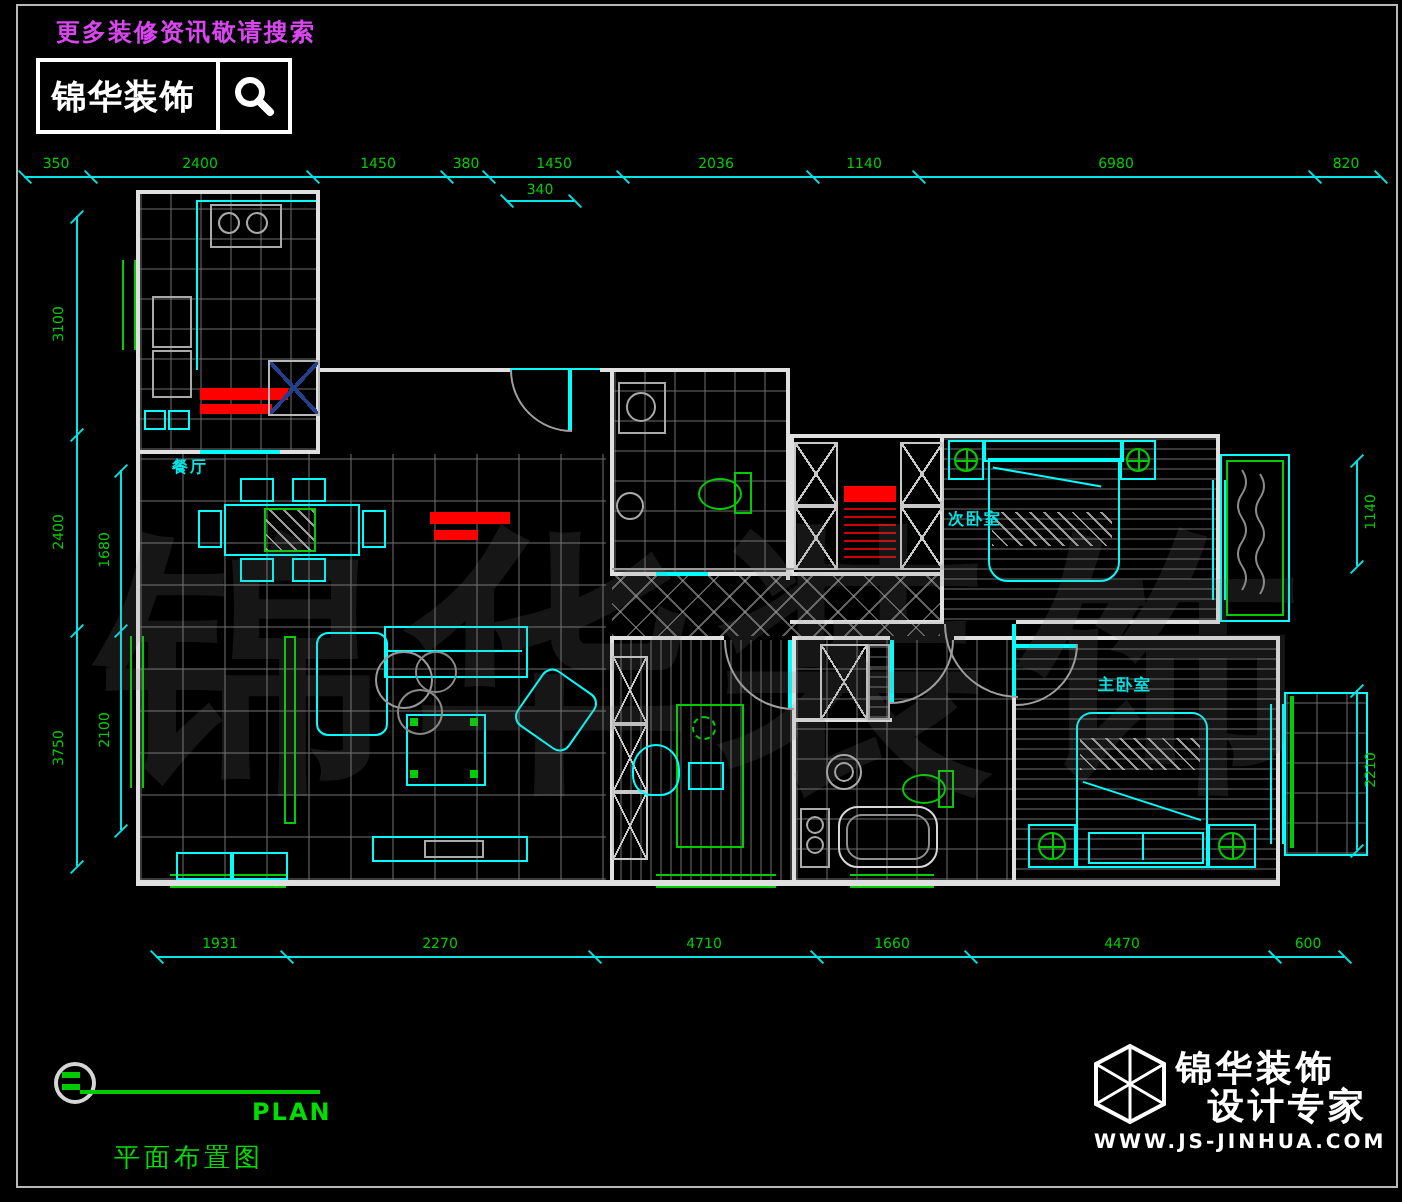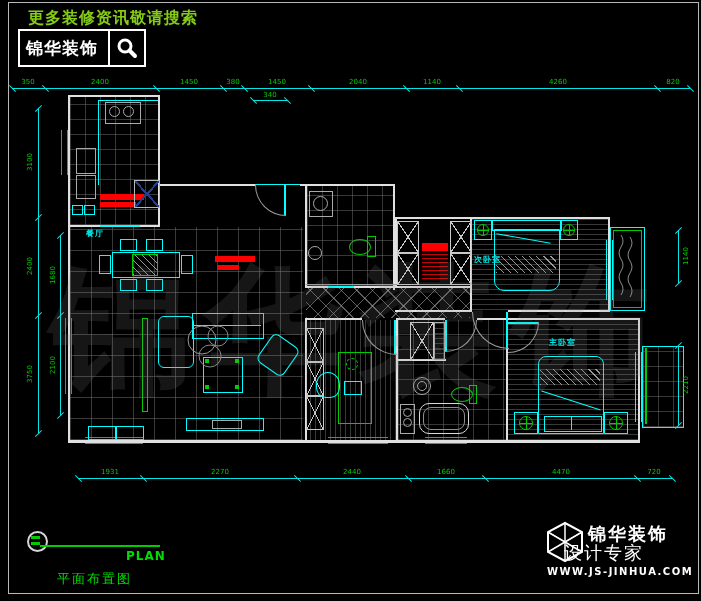--- a/index.html
+++ b/index.html
@@ -2,21 +2,21 @@
 <html><head>
 <meta charset="utf-8">
 <style>
   html,body{margin:0;padding:0;background:#000;}
   #stage{position:relative;width:701px;height:601px;background:#000;overflow:hidden;
          font-family:"DejaVu Sans","Liberation Sans",sans-serif;}
   .abs{position:absolute;}
   
   #sheet{left:8px;top:2px;width:689px;height:590px;border:1px solid #b9b9b9;}
   
-  #search-hint{left:28px;top:8px;color:#84cc16;font-size:16px;font-weight:bold;letter-spacing:1px;}
+  #search-hint{left:28px;top:8px;color:#d946ef;font-size:12px;font-weight:bold;letter-spacing:1px;}
   #brand-box{left:18px;top:29px;width:124px;height:34px;border:2px solid #fff;display:flex;align-items:center;}
   #brand-text{color:#fff;font-size:17px;font-weight:bold;padding:0 4px 0 6px;letter-spacing:1px;flex:1;}
   #brand-sep{width:2px;height:34px;background:#fff;}
   #brand-mag{width:34px;display:flex;align-items:center;justify-content:center;}
   
   .wall{background:#e0e0e0;}
   .gline{background:#9a9a9a;}
   .cyl{background:#00ffff;}
   .cybox{border:1px solid #00ffff;background:transparent;}
   .grbox{border:1px solid #00cc00;background:transparent;}
@@ -67,21 +67,21 @@
      white-space:nowrap;pointer-events:none;z-index:40;}
   
   #tb-circle{left:27px;top:531px;width:17px;height:17px;border:2px solid #d5d5d5;border-radius:50%;}
   #tb-circle .b1{position:absolute;left:2px;top:3px;width:9px;height:3px;background:#00cc00;}
   #tb-circle .b2{position:absolute;left:2px;top:9px;width:9px;height:3px;background:#00cc00;}
   #tb-title{left:57px;top:538px;color:#00dd00;font-size:13px;font-weight:normal;letter-spacing:2px;margin-top:32px;}
   #tb-line{left:40px;top:545px;width:120px;height:2px;background:#00cc00;}
   #tb-plan{left:126px;top:549px;color:#00dd00;font-size:12px;font-weight:bold;letter-spacing:1px;}
   
   #ft-line1{left:588px;top:522px;color:#fff;font-size:18px;font-weight:bold;letter-spacing:2px;}
-  #ft-line2{left:564px;top:541px;color:#fff;font-size:18px;font-weight:normal;letter-spacing:2px;}
+  #ft-line2{left:604px;top:541px;color:#fff;font-size:18px;font-weight:bold;letter-spacing:2px;}
   #ft-url{left:547px;top:566px;color:#fff;font-size:10px;font-weight:bold;letter-spacing:1.5px;}
 </style>
 </head>
 <body>
 
 <div id="stage">
   <div class="abs" id="sheet"></div>
 
   <div class="abs" id="search-hint">更多装修资讯敬请搜索</div>
   <div class="abs" id="brand-box">
@@ -273,32 +273,32 @@
     <div class="abs dimline" style="left:38px;top:108px;width:1px;height:325px"></div>
     <div class="abs dimline" style="left:60px;top:235px;width:1px;height:180px"></div>
     <div class="abs dimline" style="left:678px;top:230px;width:1px;height:53px"></div>
     <div class="abs dimline" style="left:678px;top:345px;width:1px;height:80px"></div>
 
     <span class="dim" style="left:28px;top:79px">350</span>
     <span class="dim" style="left:100px;top:79px">2400</span>
     <span class="dim" style="left:189px;top:79px">1450</span>
     <span class="dim" style="left:233px;top:79px">380</span>
     <span class="dim" style="left:277px;top:79px">1450</span>
-    <span class="dim" style="left:358px;top:79px">2040</span>
+    <span class="dim" style="left:358px;top:79px">2036</span>
     <span class="dim" style="left:432px;top:79px">1140</span>
-    <span class="dim" style="left:558px;top:79px">4260</span>
+    <span class="dim" style="left:558px;top:79px">6980</span>
     <span class="dim" style="left:673px;top:79px">820</span>
     <span class="dim" style="left:270px;top:92px">340</span>
 
     <span class="dim" style="left:110px;top:469px">1931</span>
     <span class="dim" style="left:220px;top:469px">2270</span>
-    <span class="dim" style="left:352px;top:469px">2440</span>
+    <span class="dim" style="left:352px;top:469px">4710</span>
     <span class="dim" style="left:446px;top:469px">1660</span>
     <span class="dim" style="left:561px;top:469px">4470</span>
-    <span class="dim" style="left:654px;top:469px">720</span>
+    <span class="dim" style="left:654px;top:469px">600</span>
 
     <span class="dim rot" style="left:30px;top:162px">3100</span>
     <span class="dim rot" style="left:30px;top:266px">2400</span>
     <span class="dim rot" style="left:30px;top:374px">3750</span>
     <span class="dim rot" style="left:53px;top:275px">1680</span>
     <span class="dim rot" style="left:53px;top:365px">2100</span>
 
     <span class="dim rot" style="left:686px;top:256px">1140</span>
     <span class="dim rot" style="left:686px;top:385px">2210</span>
   <div class="tick" style="left: 12px; top: 84px;"></div>

